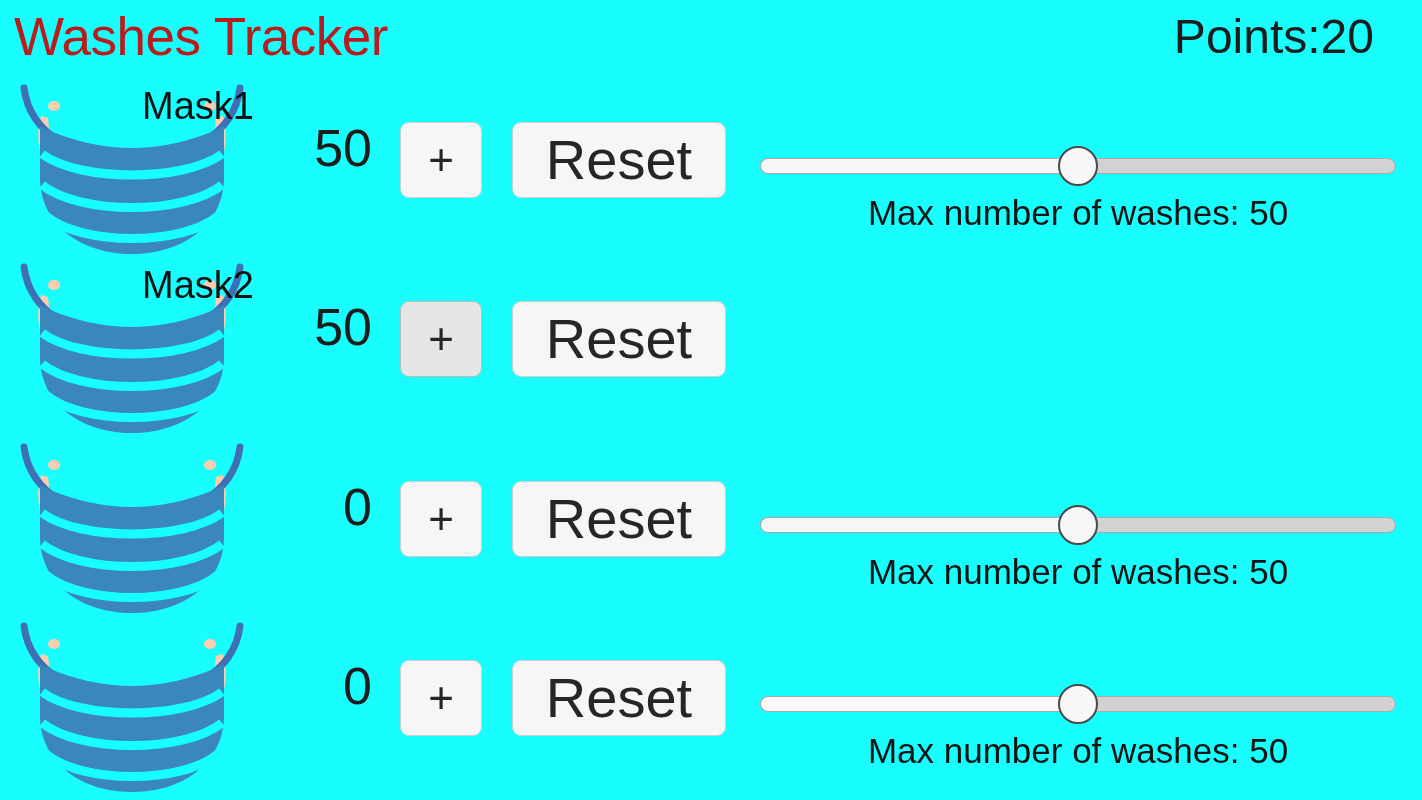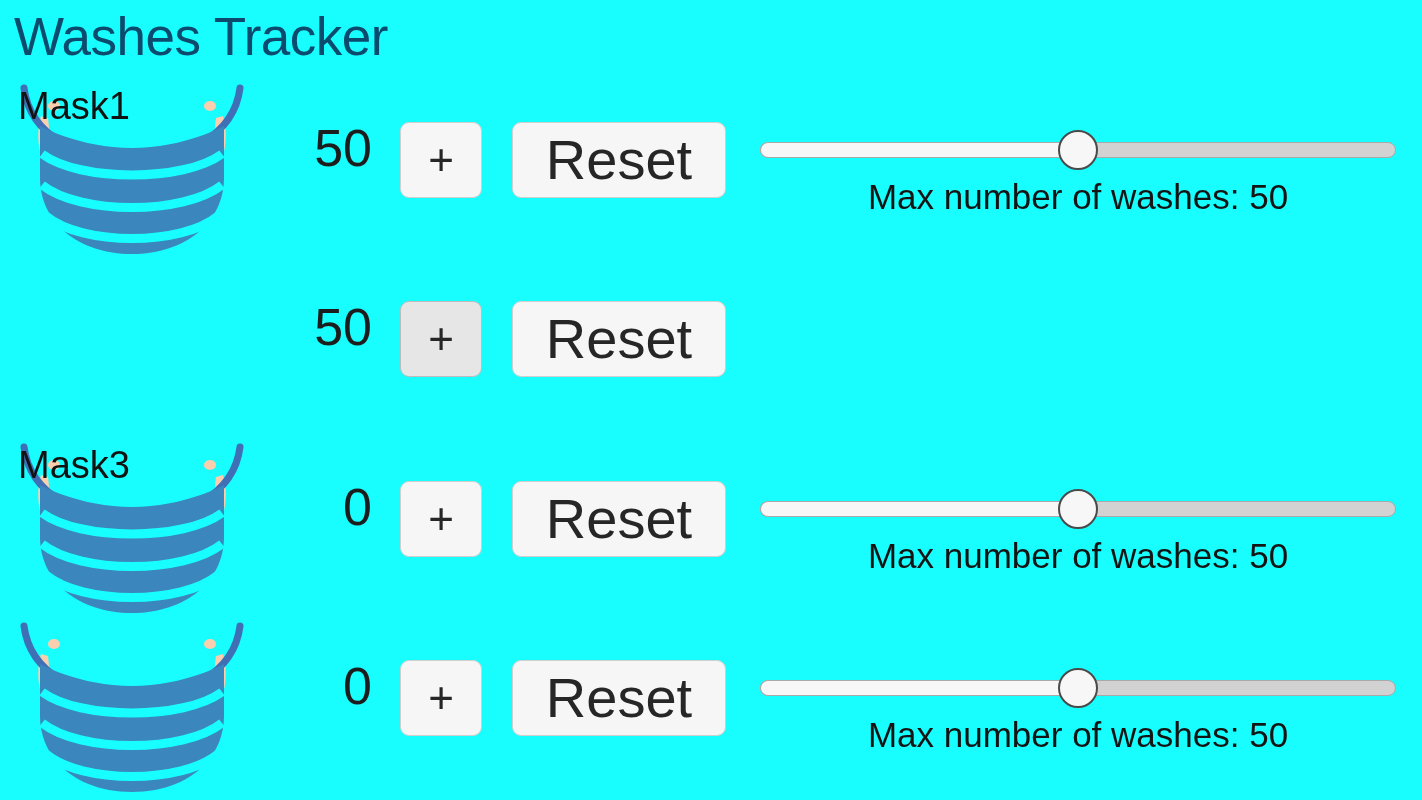--- a/index.html
+++ b/index.html
@@ -13,41 +13,41 @@
   }
   #app{position:relative;width:1422px;height:800px;}
 
   
   .header{
     position:absolute;left:0;top:0;width:1422px;height:78px;
   }
   .app-title{
     position:absolute;left:14px;top:6px;
     font-size:53px;line-height:62px;font-weight:400;
-    letter-spacing:-0.5px;color:#0c4a6e;white-space:nowrap;
+    letter-spacing:-0.5px;color:#b91c1c;white-space:nowrap;
   }
   .points{
     position:absolute;right:48px;top:6px;
     font-size:48px;line-height:62px;font-weight:400;
     color:#1d1d1d;white-space:nowrap;
   }
 
   
   .row{position:absolute;left:0;width:1422px;height:180px;}
   .row-0{top:80px}
   .row-1{top:259px}
   .row-2{top:439px}
   .row-3{top:618px}
 
   
   .mask-cell{position:absolute;left:10px;top:0;width:244px;height:178px;}
   .mask-svg{position:absolute;left:0;top:2px;width:244px;height:176px;display:block;}
   .mask-label{
     position:absolute;left:0;top:4px;width:244px;
-    text-align:left;font-size:38px;line-height:44px;
+    text-align:right;font-size:38px;line-height:44px;
     color:#121212;white-space:nowrap;
     text-indent:8px;
   }
 
   
   .count{
     position:absolute;left:262px;top:36px;width:110px;
     text-align:right;font-size:52px;line-height:64px;
     color:#1d1d1d;
   }
@@ -71,21 +71,21 @@
     text-align:center;
   }
   .btn-plus.is-active{background:#e6e6e6;border-color:#bdbdbd;}
   .btn-reset{
     left:512px;top:42px;width:214px;height:76px;
     font-size:56px;line-height:70px;
     text-align:center;
   }
 
   
-  .slider-cell{position:absolute;left:760px;top:0;width:640px;height:178px;}
+  .slider-cell{position:absolute;left:760px;top:16px;width:640px;height:178px;}
   .slider{
     position:absolute;left:0;top:62px;width:636px;height:16px;
   }
   .track{
     position:absolute;left:0;top:0;width:636px;height:16px;
     border-radius:9px;background:#d2d2d2;
     border:1px solid #a9a9a9;box-sizing:border-box;
   }
   .track-fill{
     position:absolute;left:0;top:0;height:16px;
@@ -104,20 +104,21 @@
     color:#141414;white-space:nowrap;
   }
 </style>
 </head>
 <body>
 
 <div id="app">
 
   <div class="header">
     <div class="app-title">Washes Tracker</div>
+    <div class="points">Points:20</div>
   </div>
 
   <div id="rows-container">
   <div class="row row-0">
 
     <div class="mask-cell">
       <svg class="mask-svg" viewBox="0 0 244 176">
 
         <path d="M31 34 C26 50 28 70 35 84 C40 72 40 50 38 36 Z" fill="#fbcfae"></path>
         <path d="M213 34 C218 50 216 70 209 84 C204 72 204 50 206 36 Z" fill="#fbcfae"></path>
@@ -147,20 +148,39 @@
         <div class="track-fill" style="width: 318px;"></div>
         <div class="thumb" style="left: 318px;"></div>
       </div>
       <div class="slider-caption">Max number of washes: 50</div>
     </div>
 
   </div>
 
   <div class="row row-1">
 
+    <div class="mask-cell">
+      <svg class="mask-svg" viewBox="0 0 244 176">
+
+        <path d="M31 34 C26 50 28 70 35 84 C40 72 40 50 38 36 Z" fill="#fbcfae"></path>
+        <path d="M213 34 C218 50 216 70 209 84 C204 72 204 50 206 36 Z" fill="#fbcfae"></path>
+        <ellipse cx="44" cy="24" rx="6" ry="5" fill="#fbcfae"></ellipse>
+        <ellipse cx="200" cy="24" rx="6" ry="5" fill="#fbcfae"></ellipse>
+
+        <path d="M14 6 C20 54 70 78 122 78 C174 78 224 54 230 6" fill="none" stroke="#3f6fb5" stroke-width="7" stroke-linecap="round"></path>
+
+        <path d="M30 44 C30 44 70 66 122 66 C174 66 214 44 214 44
+                 L214 96 C214 140 176 172 122 172 C68 172 30 140 30 96 Z" fill="#3b87bd"></path>
+
+        <path d="M32 72 C70 100 174 100 212 72" fill="none" stroke="#18fefe" stroke-width="9"></path>
+        <path d="M32 103 C70 133 174 133 212 103" fill="none" stroke="#18fefe" stroke-width="9"></path>
+        <path d="M36 134 C72 164 172 164 208 134" fill="none" stroke="#18fefe" stroke-width="9"></path>
+      </svg>
+      <div class="mask-label">Mask2</div>
+    </div>
 
     <div class="count">50</div>
 
     <button class="btn btn-plus is-active">+</button>
     <button class="btn btn-reset">Reset</button>
 
 
   </div>
 
   <div class="row row-2">
@@ -175,21 +195,20 @@
 
         <path d="M14 6 C20 54 70 78 122 78 C174 78 224 54 230 6" fill="none" stroke="#3f6fb5" stroke-width="7" stroke-linecap="round"></path>
 
         <path d="M30 44 C30 44 70 66 122 66 C174 66 214 44 214 44
                  L214 96 C214 140 176 172 122 172 C68 172 30 140 30 96 Z" fill="#3b87bd"></path>
 
         <path d="M32 72 C70 100 174 100 212 72" fill="none" stroke="#18fefe" stroke-width="9"></path>
         <path d="M32 103 C70 133 174 133 212 103" fill="none" stroke="#18fefe" stroke-width="9"></path>
         <path d="M36 134 C72 164 172 164 208 134" fill="none" stroke="#18fefe" stroke-width="9"></path>
       </svg>
-      <div class="mask-label">Mask3</div>
     </div>
 
     <div class="count">0</div>
 
     <button class="btn btn-plus">+</button>
     <button class="btn btn-reset">Reset</button>
 
     <div class="slider-cell">
       <div class="slider">
         <div class="track"></div>

